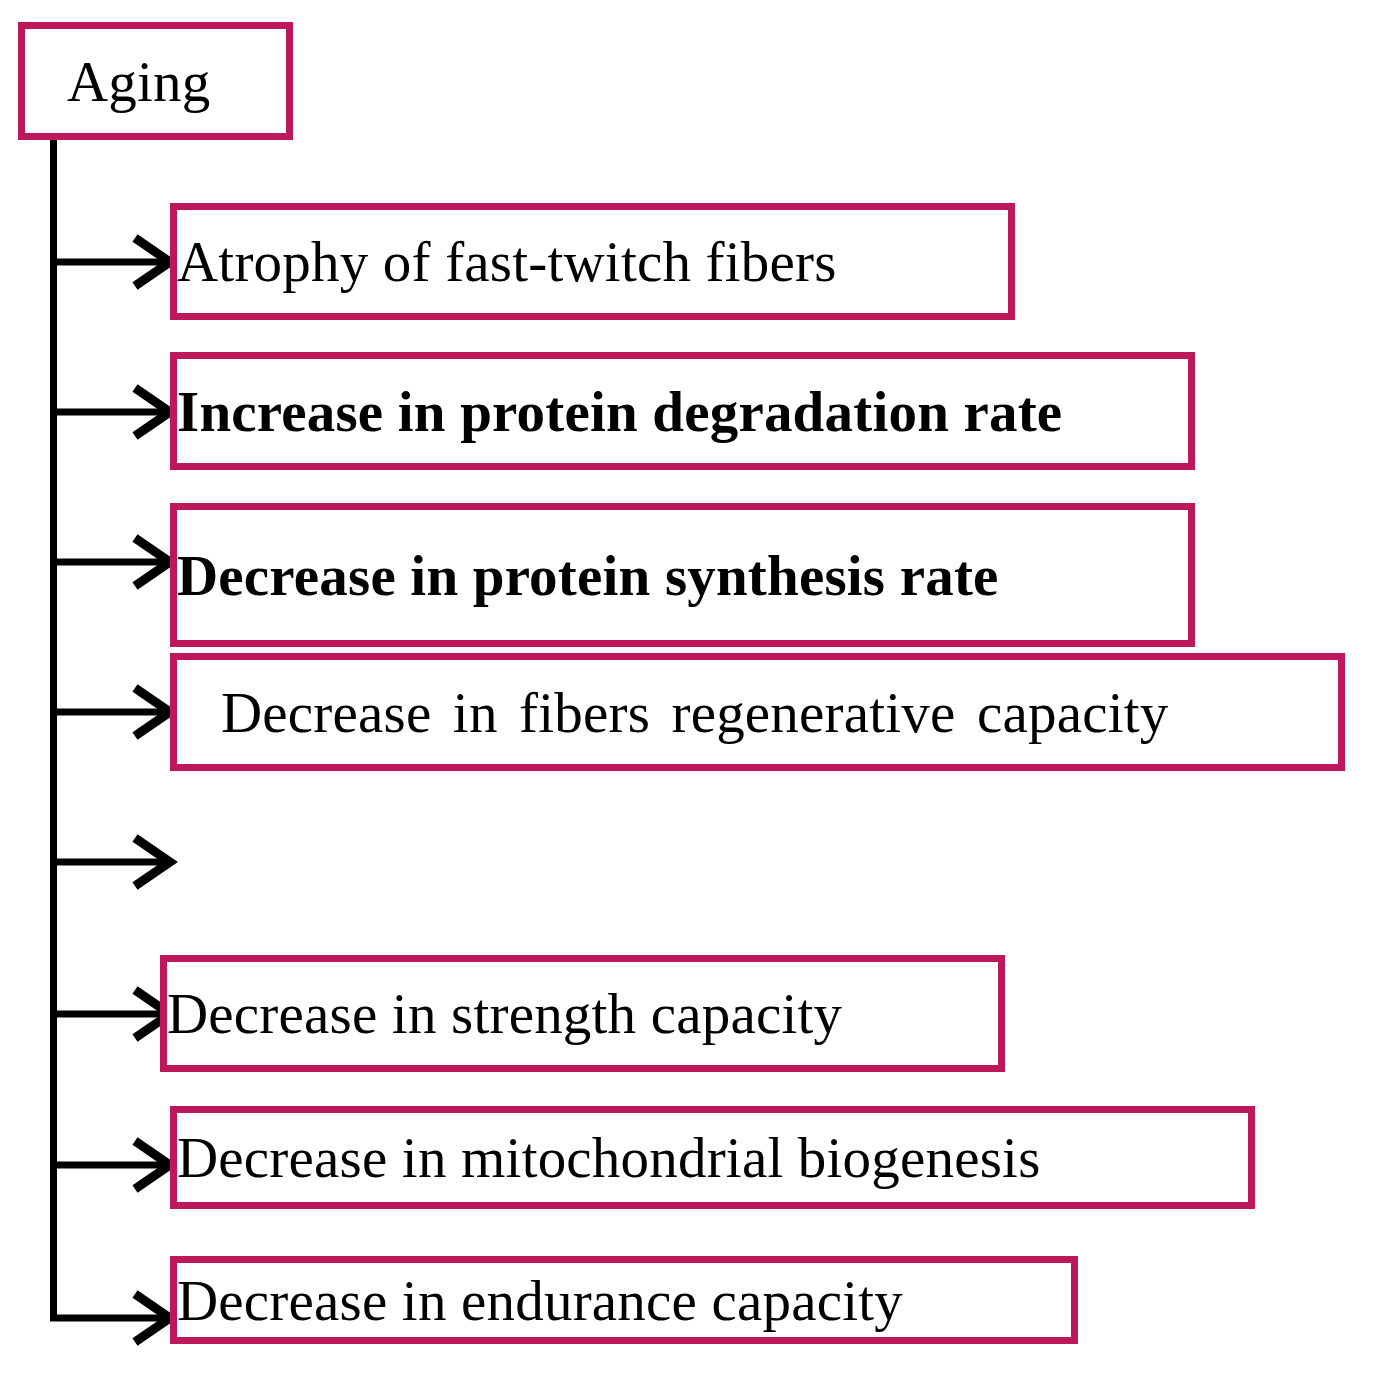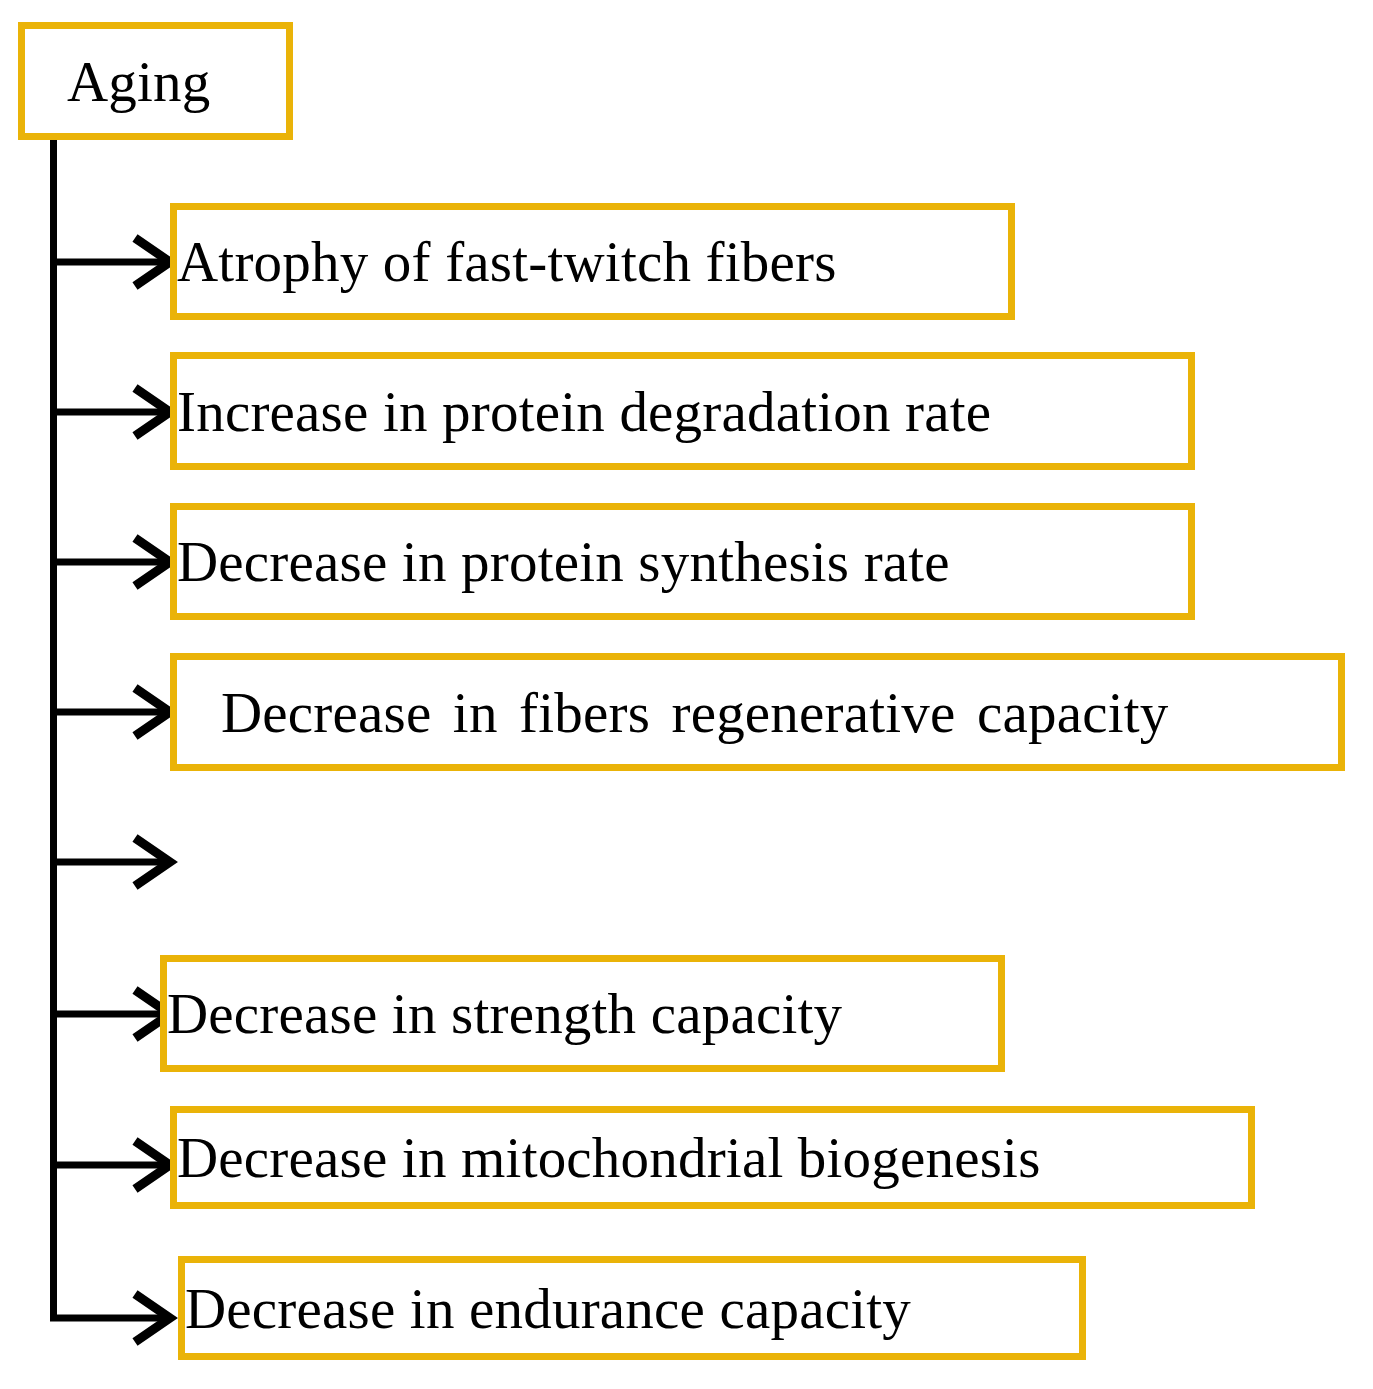--- a/index.html
+++ b/index.html
@@ -11,21 +11,21 @@
     position: relative;
     width: 1373px;
     height: 1389px;
     background: #ffffff;
     font-family: "Liberation Serif", "DejaVu Serif", serif;
     overflow: hidden;
   }
   .node {
     position: absolute;
     box-sizing: border-box;
-    border: 7px solid #eab308;
+    border: 7px solid #be185d;
     background: #ffffff;
     display: flex;
     align-items: center;
     color: #000000;
     line-height: 1;
     white-space: nowrap;
   }
   .node-label {
     display: block;
     font-size: 57px;
@@ -84,38 +84,38 @@
   </svg>
 
   <div class="node" id="root-node">
     <span class="node-label">Aging</span>
   </div>
 
   <div class="node leaf" style="left:170px; top:203px; width:845px; height:117px;">
     <span class="node-label">Atrophy of fast-twitch fibers</span>
   </div>
 
-  <div class="node leaf" style="left:170px; top:352px; width:1025px; height:118px;">
+  <div class="node leaf" style="left:170px; top:352px; width:1025px; height:118px;font-weight:bold;">
     <span class="node-label">Increase in protein degradation rate</span>
   </div>
 
-  <div class="node leaf" style="left:170px; top:503px; width:1025px; height:117px;">
+  <div class="node leaf" style="left:170px; top:503px; width:1025px; height:144px;font-weight:bold;">
     <span class="node-label">Decrease in protein synthesis rate</span>
   </div>
 
   <div class="node leaf leaf-wide" style="left:170px; top:653px; width:1175px; height:118px;">
     <span class="node-label">Decrease in fibers regenerative capacity</span>
   </div>
 
 
   <div class="node leaf" style="left:160px; top:955px; width:845px; height:117px;">
     <span class="node-label">Decrease in strength capacity</span>
   </div>
 
   <div class="node leaf" style="left:170px; top:1106px; width:1085px; height:103px;">
     <span class="node-label">Decrease in mitochondrial biogenesis</span>
   </div>
 
-  <div class="node leaf" style="left:178px; top:1256px; width:908px; height:104px;text-align:center;">
+  <div class="node leaf" style="left:170px; top:1256px; width:908px; height:88px;text-align:center;">
     <span class="node-label">Decrease in endurance capacity</span>
   </div>
 
 </div>
 
 </body></html>

